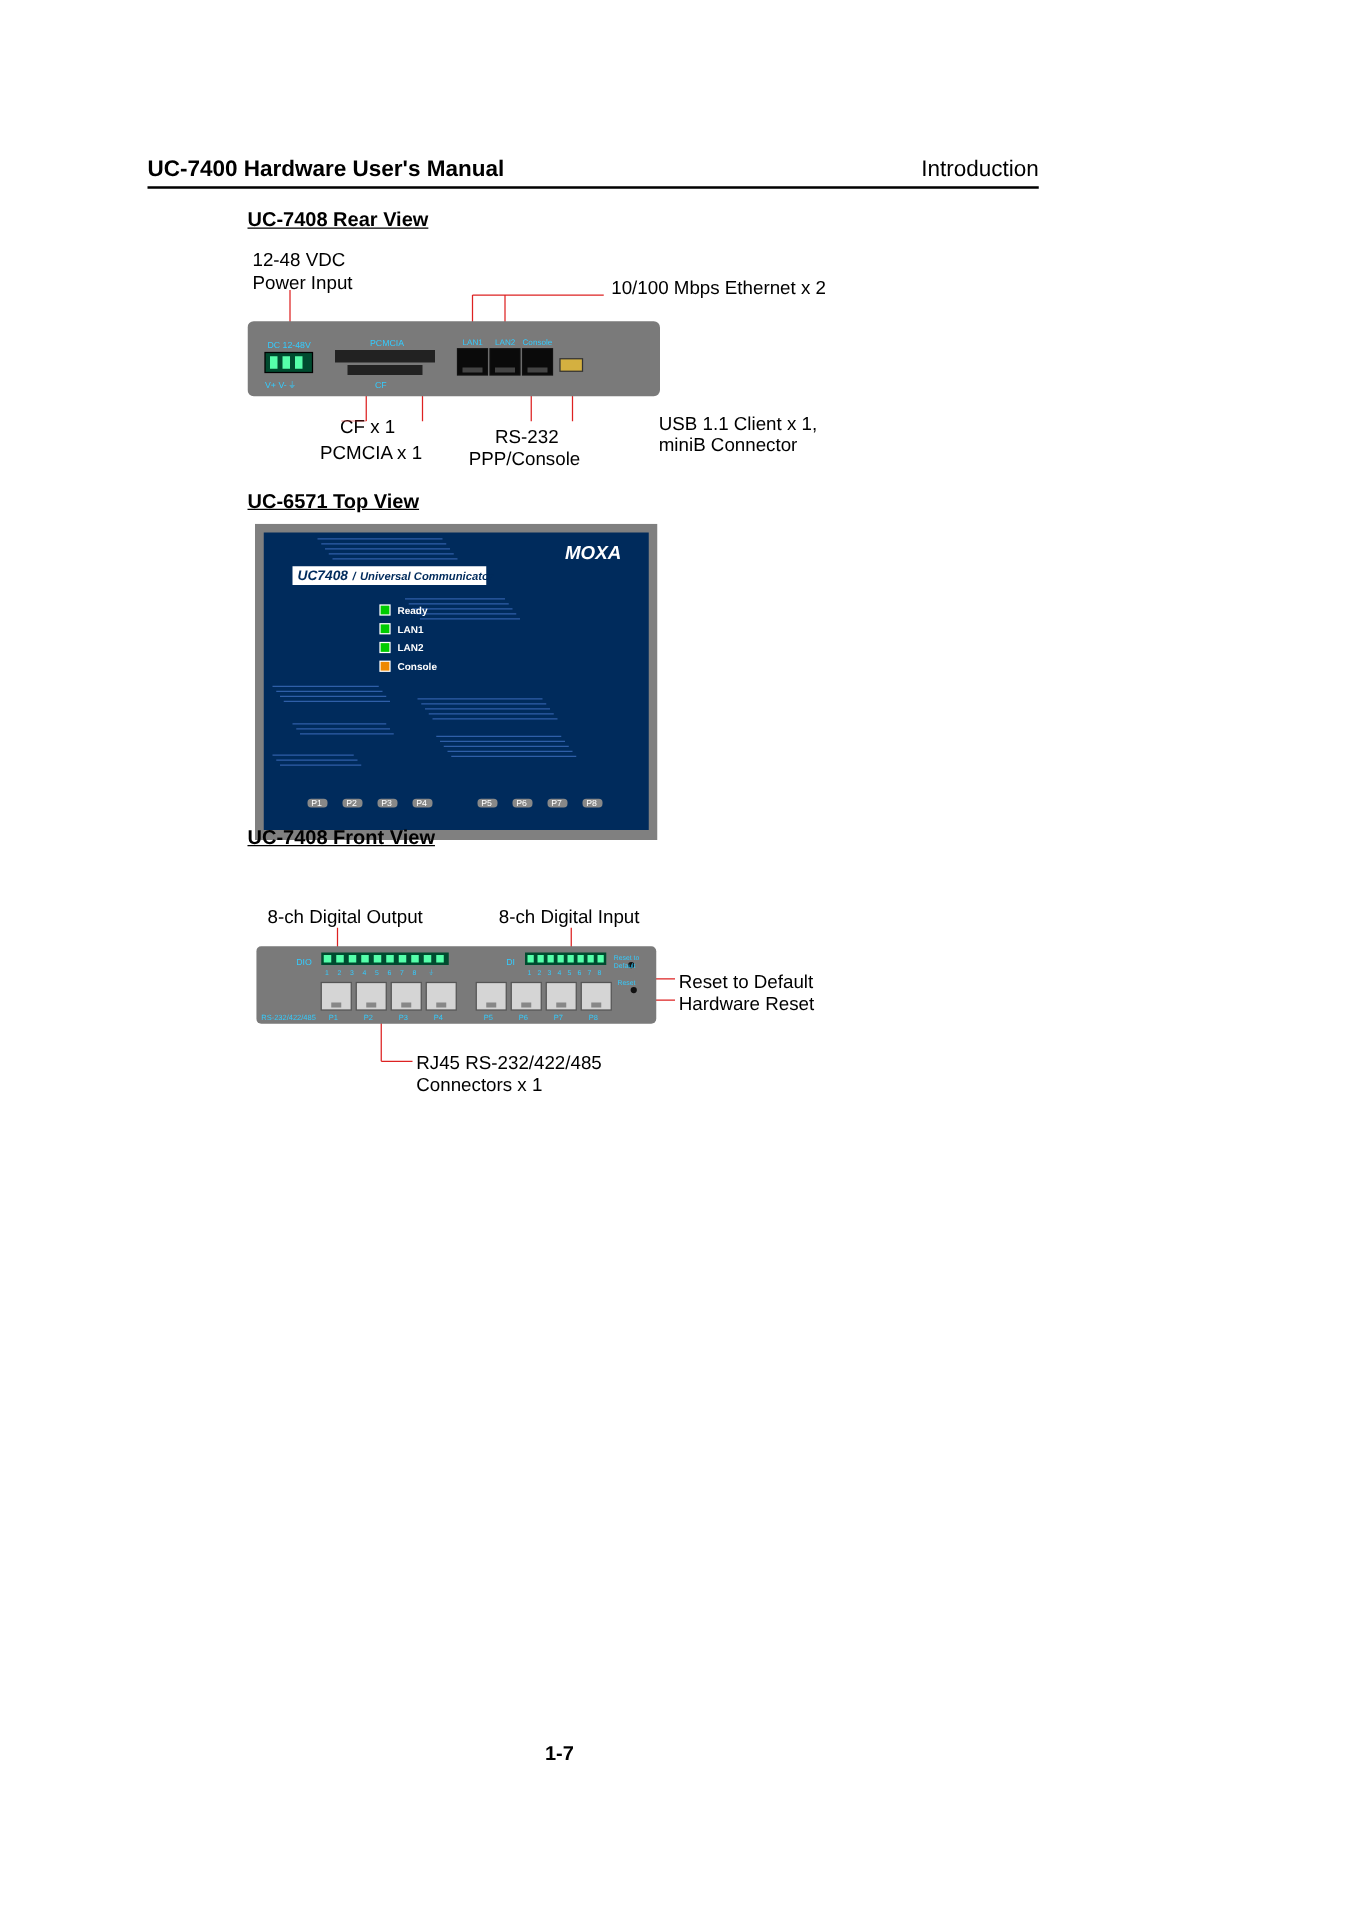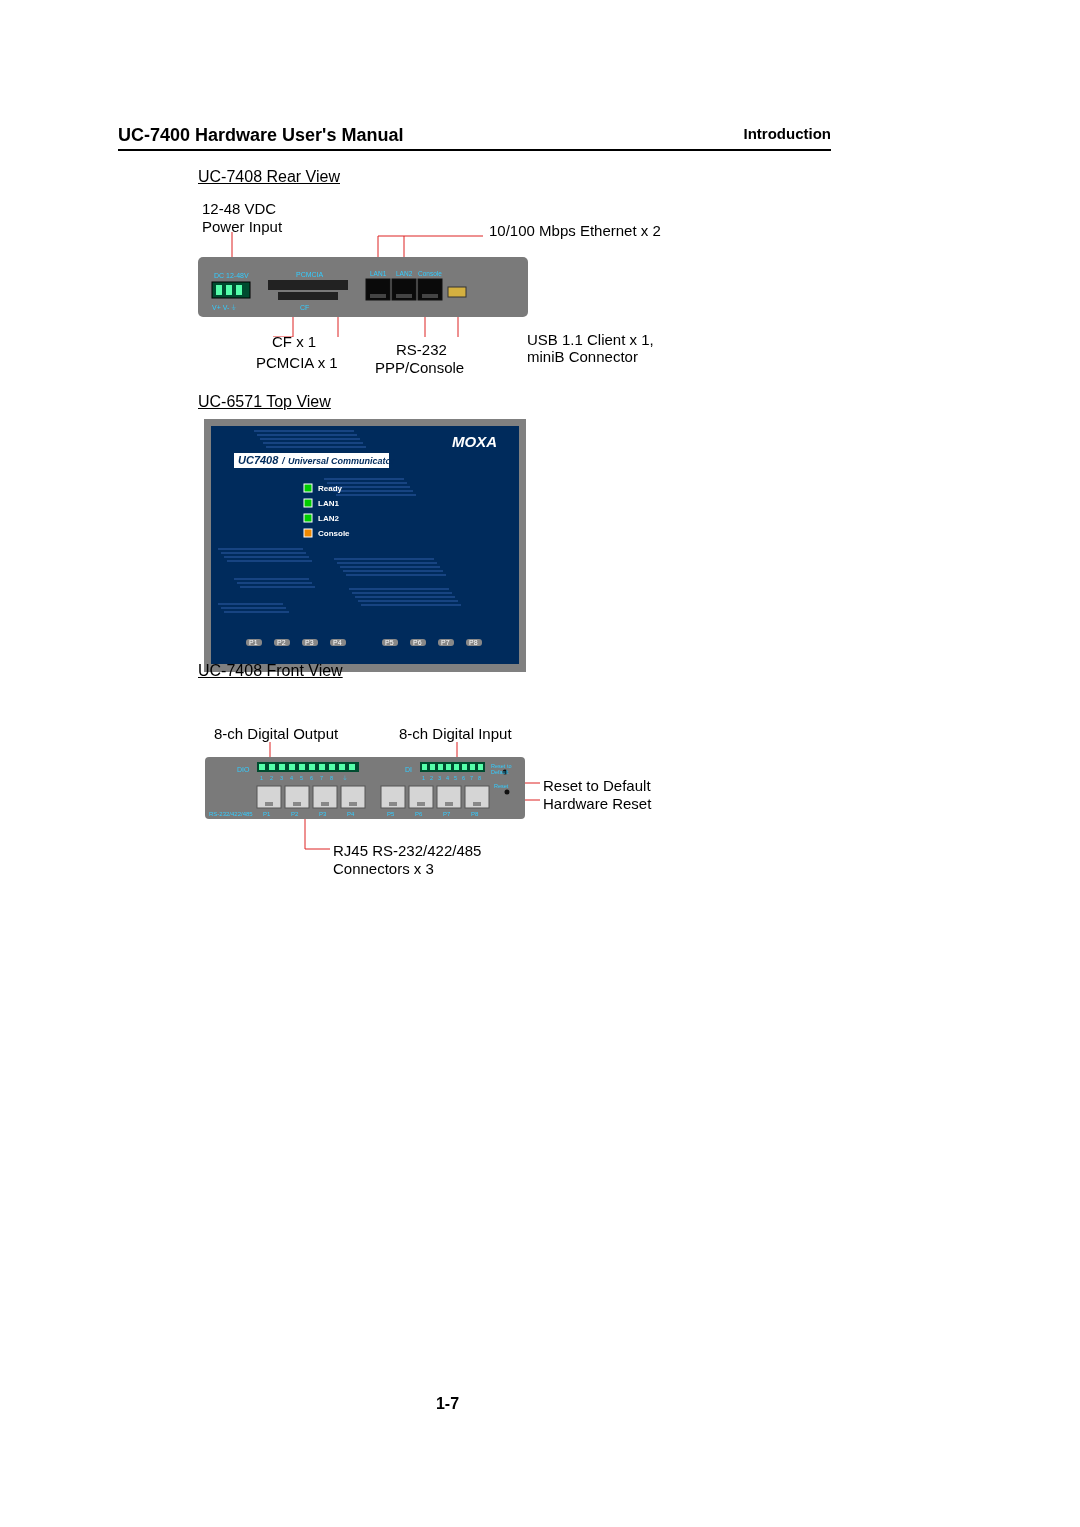--- a/index.html
+++ b/index.html
@@ -1,20 +1,20 @@
 <!DOCTYPE html>
 <html><head>
 <meta charset="utf-8">
 <style>
   html,body{margin:0;padding:0;background:#fff;font-family:Arial,Helvetica,sans-serif;color:#000;}
   .page{width:1080px;height:1527px;position:relative;}
   .hdr{position:absolute;top:125px;left:118px;width:713px;border-bottom:2px solid #000;display:flex;justify-content:space-between;padding-bottom:3px;}
   .hdr .left{font-weight:bold;font-size:18px;}
-  .hdr .right{font-weight:bold;font-size:15px;}
-  .section-title{font-weight:normal;text-decoration:underline;font-size:16px;position:absolute;left:198px;}
+  .hdr .right{font-weight:normal;font-size:18px;}
+  .section-title{font-weight:bold;text-decoration:underline;font-size:16px;position:absolute;left:198px;}
   .label{position:absolute;font-size:15px;}
   .pagenum{position:absolute;left:0;width:895px;top:1395px;text-align:center;font-weight:bold;font-size:16px;}
   svg{display:block;}
   .svg-wrap{position:absolute;}
 </style>
 </head>
 <body>
 
 <div class="page">
 
@@ -172,21 +172,21 @@
     </svg>
   </div>
 
   <div class="section-title" style="top:662px">UC-7408 Front View</div>
 
   <div class="label" style="top:725px;left:214px">8-ch Digital Output</div>
   <div class="label" style="top:725px;left:399px">8-ch Digital Input</div>
   <div class="label" style="top:777px;left:543px">Reset to Default</div>
   <div class="label" style="top:795px;left:543px">Hardware Reset</div>
   <div class="label" style="top:842px;left:333px">RJ45 RS-232/422/485</div>
-  <div class="label" style="top:860px;left:333px">Connectors x 3</div>
+  <div class="label" style="top:860px;left:333px">Connectors x 1</div>
 
   <div class="svg-wrap" style="left:205px;top:742px">
     <svg width="350" height="130">
 
       <line x1="65" y1="0" x2="65" y2="27" stroke="#d22"></line>
       <line x1="252" y1="0" x2="252" y2="27" stroke="#d22"></line>
       <line x1="300" y1="30" x2="300" y2="41" stroke="#d22"></line>
         <line x1="300" y1="41" x2="335" y2="41" stroke="#d22"></line>
       <line x1="302" y1="50" x2="302" y2="58" stroke="#d22"></line>
         <line x1="302" y1="58" x2="335" y2="58" stroke="#d22"></line>

